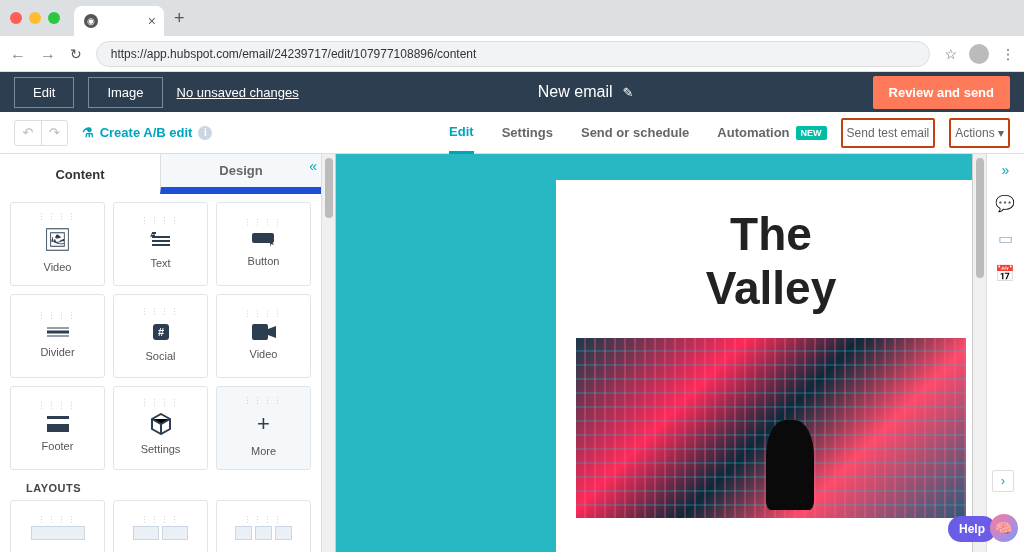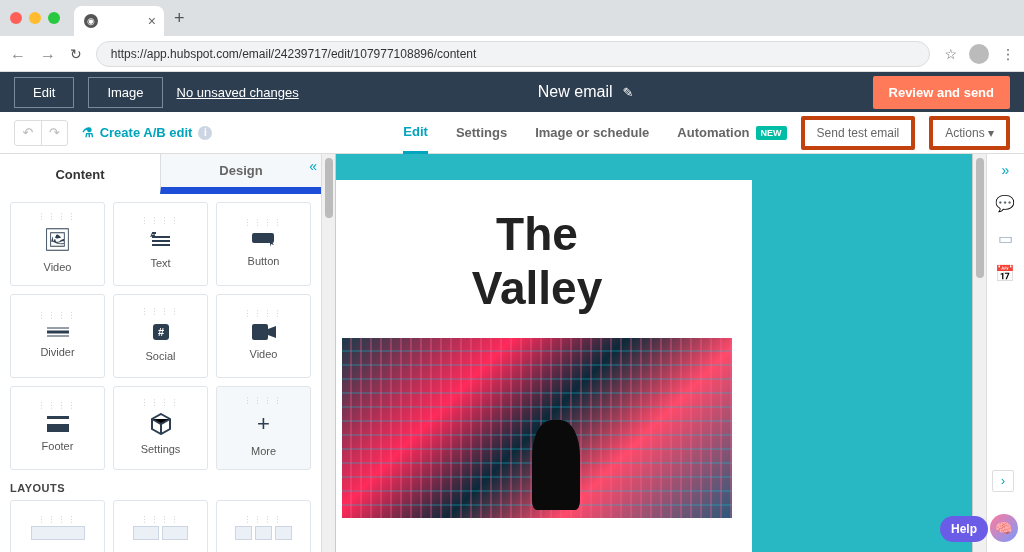--- a/index.html
+++ b/index.html
@@ -27,53 +27,53 @@
 .sub-header{height:42px;background:#fff;border-bottom:1px solid #ddd;display:flex;align-items:center;padding:0 14px;gap:14px}
 .undo-redo{display:flex;border:1px solid #ddd;border-radius:3px}
 .ur{width:26px;height:24px;display:flex;align-items:center;justify-content:center;color:#bbb;font-size:13px}
 .ur+.ur{border-left:1px solid #ddd}
 .ab-test{color:#00a4bd;font-size:13px;font-weight:600;display:flex;align-items:center;gap:6px}
 .flask{color:#00a4bd}.info-ico{width:14px;height:14px;border-radius:50%;background:#cbd6e2;color:#fff;font-size:10px;display:flex;align-items:center;justify-content:center}
 .tabs{flex:1;display:flex;justify-content:flex-end;gap:28px}
 .tab-link{font-size:13px;font-weight:600;color:#666;padding:12px 0;cursor:pointer;display:flex;align-items:center;gap:6px}
 .tab-link.active{color:#00a4bd;border-bottom:3px solid #00a4bd;margin-bottom:-1px}
 .new-badge{background:#00bda5;color:#fff;font-size:9px;font-weight:700;padding:2px 5px;border-radius:2px}
-.btn-sec{border:4px solid #c2410c;background:#fff;color:#666;padding:6px 12px;font-size:12px;cursor:pointer;border-radius:2px}
+.btn-sec{border:2px solid #c2410c;background:#fff;color:#666;padding:6px 4px;font-size:12px;cursor:pointer;border-radius:2px}
 .main{display:flex;height:398px;position:relative}
 .sidebar{width:322px;border-right:1px solid #ddd;background:#fff;display:flex;flex-direction:column;position:relative}
 .collapse-l{position:absolute;right:4px;top:4px;color:#00a4bd;font-size:14px;z-index:2}
 .side-tabs{display:flex;height:42px}
 .side-tab{flex:1;display:flex;align-items:center;justify-content:center;font-size:13px;font-weight:600;color:#666;background:#f5f8fa;border-bottom:7px solid #1d4ed8;cursor:pointer}
 .side-tab.active{background:#fff;border-bottom:none;color:#333}
 .side-tab+.side-tab{border-left:1px solid #ddd}
 .blocks{padding:8px 10px;overflow-y:auto}
 .block-grid{display:grid;grid-template-columns:repeat(3,1fr);gap:8px}
 .block{border:1px solid #dfe5eb;border-radius:3px;height:84px;display:flex;flex-direction:column;align-items:center;justify-content:center;gap:8px;cursor:grab;background:#fff}
 .block.more{background:#f5f8fa}
 .block-handle{color:#ccc;font-size:8px;letter-spacing:2px;line-height:4px}
 .block-ico{color:#2d3e50;font-size:22px}
 .block-label{font-size:11px;color:#555}
-.section-h{font-size:11px;font-weight:700;color:#444;margin:12px 0 6px;letter-spacing:0.5px}
+.section-h{font-size:11px;font-weight:700;color:#444;margin:12px 16px 6px;letter-spacing:0.5px}
 .layout-grid{display:grid;grid-template-columns:repeat(3,1fr);gap:8px}
 .layout{border:1px solid #dfe5eb;border-radius:3px;height:58px;display:flex;flex-direction:column;align-items:center;justify-content:center;gap:4px;background:#fff}
 .layout-vis{display:flex;gap:3px}
 .lay-col{width:20px;height:14px;background:#eaf0f6;border:1px solid #cbd6e2}
-.canvas{flex:1;background:#27b8c4;display:flex;justify-content:flex-start;overflow:hidden;position:relative}
+.canvas{flex:1;background:#27b8c4;display:flex;justify-content:flex-end;overflow:hidden;position:relative}
 .scroll-l{width:14px;background:#f0f0f0;border-right:1px solid #ccc;position:absolute;left:0;top:0;bottom:0}
 .scroll-r{width:14px;background:#f0f0f0;border-left:1px solid #ccc;position:absolute;right:0;top:0;bottom:0}
 .scroll-thumb{width:8px;background:#bbb;border-radius:4px;margin:2px auto}
 .email-body{width:430px;background:#fff;margin-top:26px;padding:28px 0 0}
 .email-title{font-family:Georgia,serif;font-size:46px;font-weight:700;text-align:center;color:#222;line-height:1.15}
 .email-img{width:390px;height:180px;margin:22px auto 0;background:linear-gradient(135deg,#1a3a4a 0%,#ff2a5a 30%,#0a2a3a 50%,#ff4a6a 70%,#2a5a7a 100%);position:relative;overflow:hidden}
 .img-lines{position:absolute;inset:0;background:repeating-linear-gradient(90deg,transparent 0,transparent 8px,rgba(255,100,150,0.3) 8px,rgba(255,100,150,0.3) 10px),repeating-linear-gradient(0deg,transparent 0,transparent 12px,rgba(0,200,220,0.25) 12px,rgba(0,200,220,0.25) 14px)}
 .img-fig{position:absolute;bottom:8px;left:50%;transform:translateX(-5px);width:48px;height:90px;background:#0a0a0a;border-radius:40% 40% 10% 10%}
 .right-rail{width:38px;background:#fff;border-left:1px solid #ddd;display:flex;flex-direction:column;align-items:center;padding-top:8px;gap:16px;position:relative}
 .rail-ico{color:#99acc2;font-size:16px}
 .rail-expand{position:absolute;bottom:60px;right:10px;width:22px;height:22px;border:1px solid #ddd;border-radius:2px;display:flex;align-items:center;justify-content:center;color:#00a4bd;font-size:12px}
-.help-btn{position:absolute;bottom:10px;right:36px;background:#6b5ce7;color:#fff;font-size:12px;font-weight:600;padding:6px 11px;border-radius:14px}
+.help-btn{position:absolute;bottom:10px;right:28px;background:#6b5ce7;color:#fff;font-size:12px;font-weight:600;padding:6px 11px;border-radius:14px}
 .brain{position:absolute;bottom:10px;right:6px;width:28px;height:28px;border-radius:50%;background:linear-gradient(135deg,#ff7a9a,#7a9aff);display:flex;align-items:center;justify-content:center;font-size:14px}
 .collapse-r{color:#00a4bd;font-size:14px}
 svg{display:block}
 </style>
 </head>
 <body>
 
 <div class="browser-chrome">
   <div class="traffic-lights">
     <div class="tl red"></div>
@@ -116,21 +116,21 @@
     <div class="ur">↷</div>
   </div>
   <div class="ab-test">
     <span class="flask">⚗</span>
     <span>Create A/B edit</span>
     <span class="info-ico">i</span>
   </div>
   <div class="tabs">
     <div class="tab-link active">Edit</div>
     <div class="tab-link">Settings</div>
-    <div class="tab-link">Image or schedule</div>
+    <div class="tab-link">Send or schedule</div>
     <div class="tab-link">
       <span>Automation</span>
       <span class="new-badge">NEW</span>
     </div>
   </div>
   <button class="btn-sec">Send test email</button>
   <button class="btn-sec"><span>Actions</span> ▾</button>
 </div>
 
 <div class="main">

